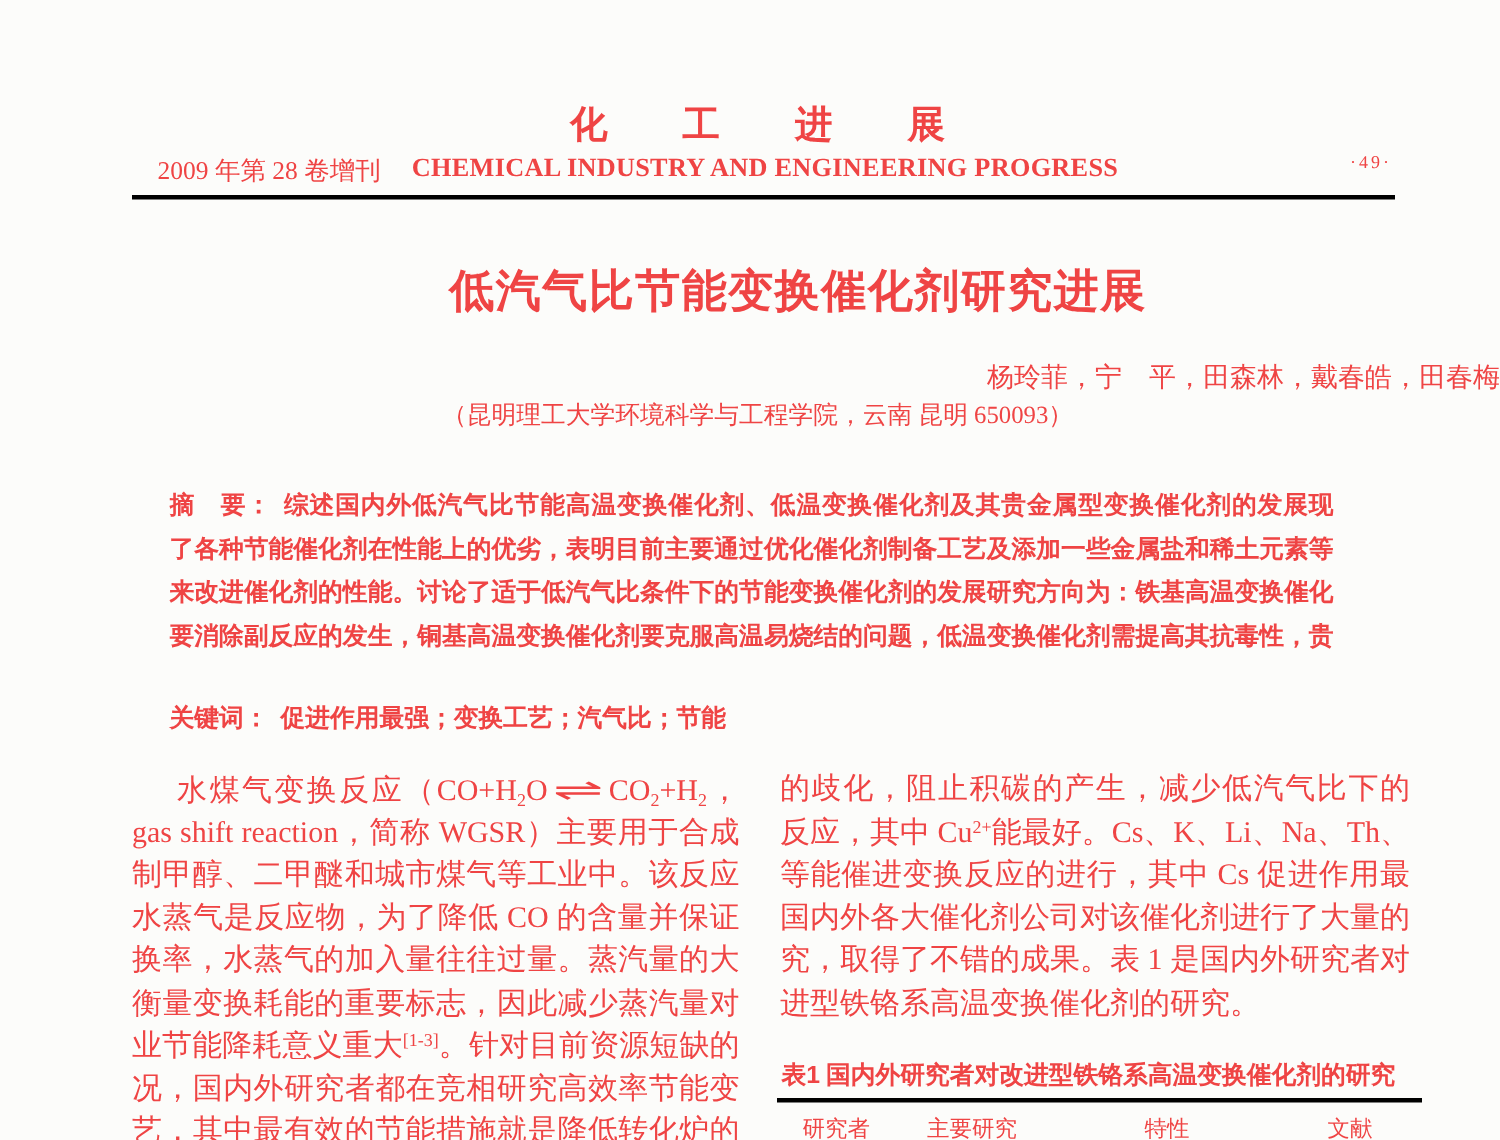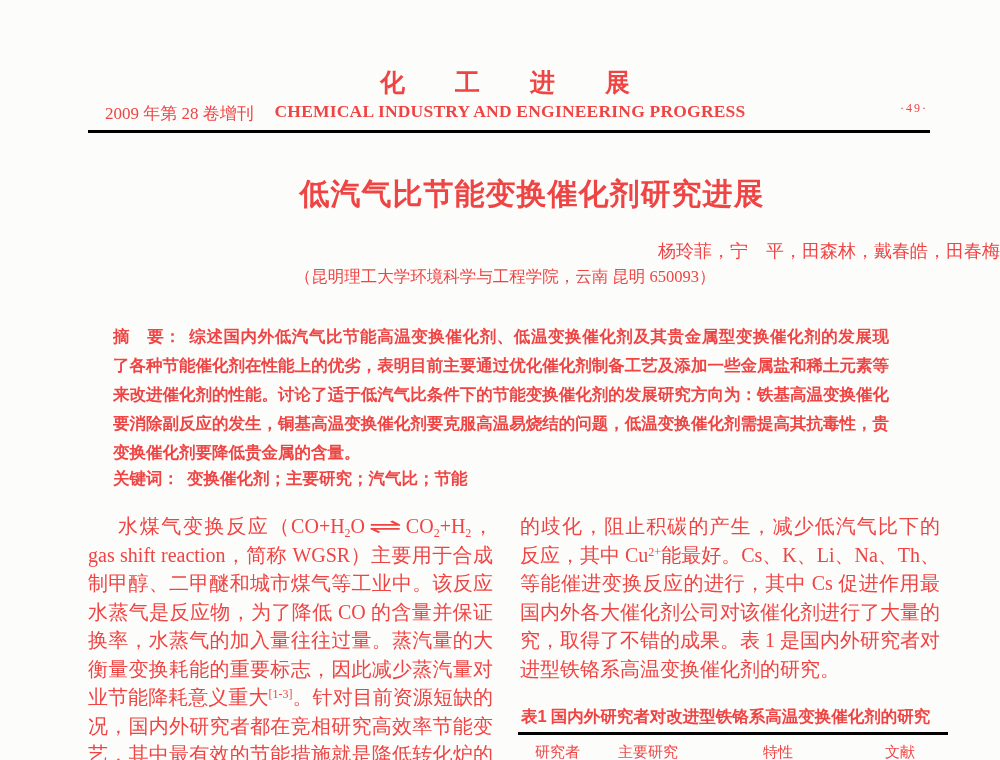--- a/index.html
+++ b/index.html
@@ -89,24 +89,23 @@
   <div class="authors">杨玲菲，宁　平，田森林，戴春皓，田春梅</div>
   <div class="affil">（昆明理工大学环境科学与工程学院，云南 昆明 650093）</div>
 
   <div class="abstract">
     <div class="line just">
       <span class="blk-label">摘　要：</span><span>综述国内外低汽气比节能高温变换催化剂、低温变换催化剂及其贵金属型变换催化剂的发展现状。对比</span>
     </div>
     <div class="line just">了各种节能催化剂在性能上的优劣，表明目前主要通过优化催化剂制备工艺及添加一些金属盐和稀土元素等物质</div>
     <div class="line just">来改进催化剂的性能。讨论了适于低汽气比条件下的节能变换催化剂的发展研究方向为：铁基高温变换催化剂需</div>
     <div class="line just">要消除副反应的发生，铜基高温变换催化剂要克服高温易烧结的问题，低温变换催化剂需提高其抗毒性，贵金属</div>
-    <div class="line">变换催化剂要降低贵金属的含量。</div>
   </div>
   <div class="keywords">
-    <span class="blk-label">关键词：</span><span>变换催化剂；主要研究；汽气比；节能</span>
+    <span class="blk-label">关键词：</span><span>促进作用最强；变换工艺；汽气比；节能</span>
   </div>
 
   <div class="col col-left">
     <div class="bl just indent">水煤气变换反应（CO+H<sub>2</sub>O<span class="eq">⇌</span>CO<sub>2</sub>+H<sub>2</sub>，water</div>
     <div class="bl just">gas shift reaction，简称 WGSR）主要用于合成氨、</div>
     <div class="bl just">制甲醇、二甲醚和城市煤气等工业中。该反应中，</div>
     <div class="bl just">水蒸气是反应物，为了降低 CO 的含量并保证高变</div>
     <div class="bl just">换率，水蒸气的加入量往往过量。蒸汽量的大小是</div>
     <div class="bl just">衡量变换耗能的重要标志，因此减少蒸汽量对其工</div>
     <div class="bl just">业节能降耗意义重大<sup>[1-3]</sup>。针对目前资源短缺的状</div>

